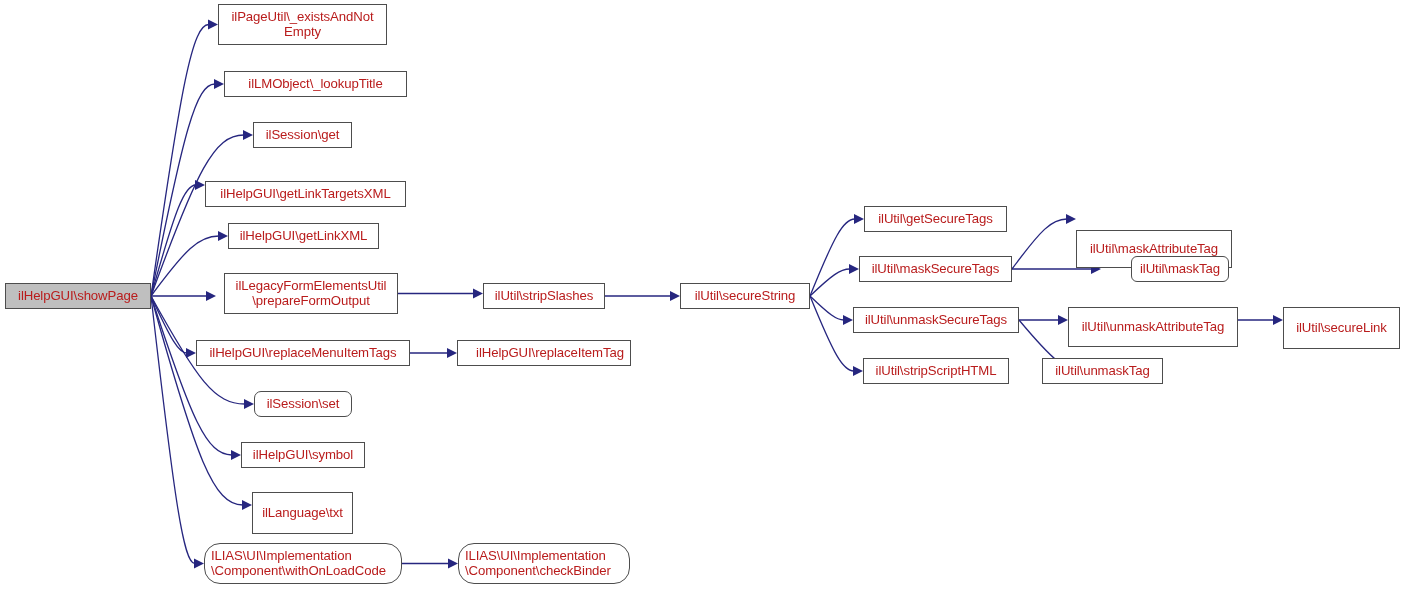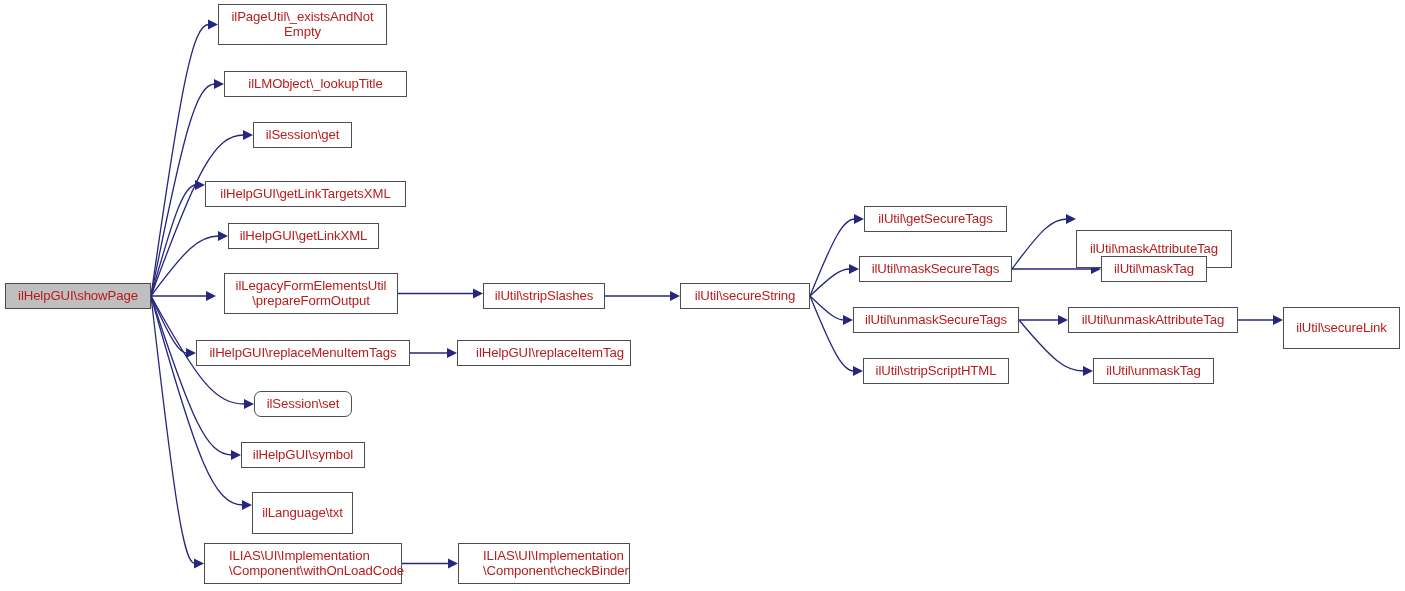--- a/index.html
+++ b/index.html
@@ -41,21 +41,22 @@
     text-align: center;
     white-space: pre-line;
     letter-spacing: -0.1px;
   }
   .node-box.highlight {
     background: #bfbfbf;
   }
   .node-box.left-align {
     justify-content: flex-start;
     text-align: left;
-    padding-left: 24px;
+    padding-left: 6px;
+    border-radius: 16px;
   }
   .edge-path {
     fill: none;
     stroke: #26267f;
     stroke-width: 1.3px;
   }
   .edge-head {
     fill: #26267f;
     stroke: none;
   }
@@ -133,18 +134,18 @@
       <div class="node-box" style="left: 483px; top: 283px; width: 122px; height: 26px;">ilUtil\stripSlashes</div>
       <div class="node-box" style="left: 457px; top: 340px; width: 174px; height: 26px; padding-left: 12px;">ilHelpGUI\replaceItemTag</div>
       <div class="node-box left-align" style="left: 458px; top: 543px; width: 172px; height: 41px;">ILIAS\UI\Implementation
 \Component\checkBinder</div>
       <div class="node-box" style="left: 680px; top: 283px; width: 130px; height: 26px;">ilUtil\secureString</div>
       <div class="node-box" style="left: 864px; top: 206px; width: 143px; height: 26px;">ilUtil\getSecureTags</div>
       <div class="node-box" style="left: 859px; top: 256px; width: 153px; height: 26px;">ilUtil\maskSecureTags</div>
       <div class="node-box" style="left: 853px; top: 307px; width: 166px; height: 26px;">ilUtil\unmaskSecureTags</div>
       <div class="node-box" style="left: 863px; top: 358px; width: 146px; height: 26px;">ilUtil\stripScriptHTML</div>
       <div class="node-box" style="left: 1076px; top: 206px; width: 156px; height: 38px; margin-top: 24px;">ilUtil\maskAttributeTag</div>
-      <div class="node-box" style="left: 1101px; top: 256px; width: 106px; height: 26px;">ilUtil\maskTag</div>
-      <div class="node-box" style="left: 1068px; top: 307px; width: 170px; height: 26px;">ilUtil\unmaskAttributeTag</div>
-      <div class="node-box" style="left: 1093px; top: 358px; width: 121px; height: 26px;">ilUtil\unmaskTag</div>
+      <div class="node-box" style="left: 1131px; top: 256px; width: 98px; height: 26px; border-radius: 6px;">ilUtil\maskTag</div>
+      <div class="node-box" style="left: 1068px; top: 307px; width: 170px; height: 40px;">ilUtil\unmaskAttributeTag</div>
+      <div class="node-box" style="left: 1042px; top: 358px; width: 121px; height: 26px;">ilUtil\unmaskTag</div>
       <div class="node-box" style="left: 1283px; top: 307px; width: 117px; height: 42px;">ilUtil\secureLink</div>
     </div>
 </div>
 
 </body></html>

